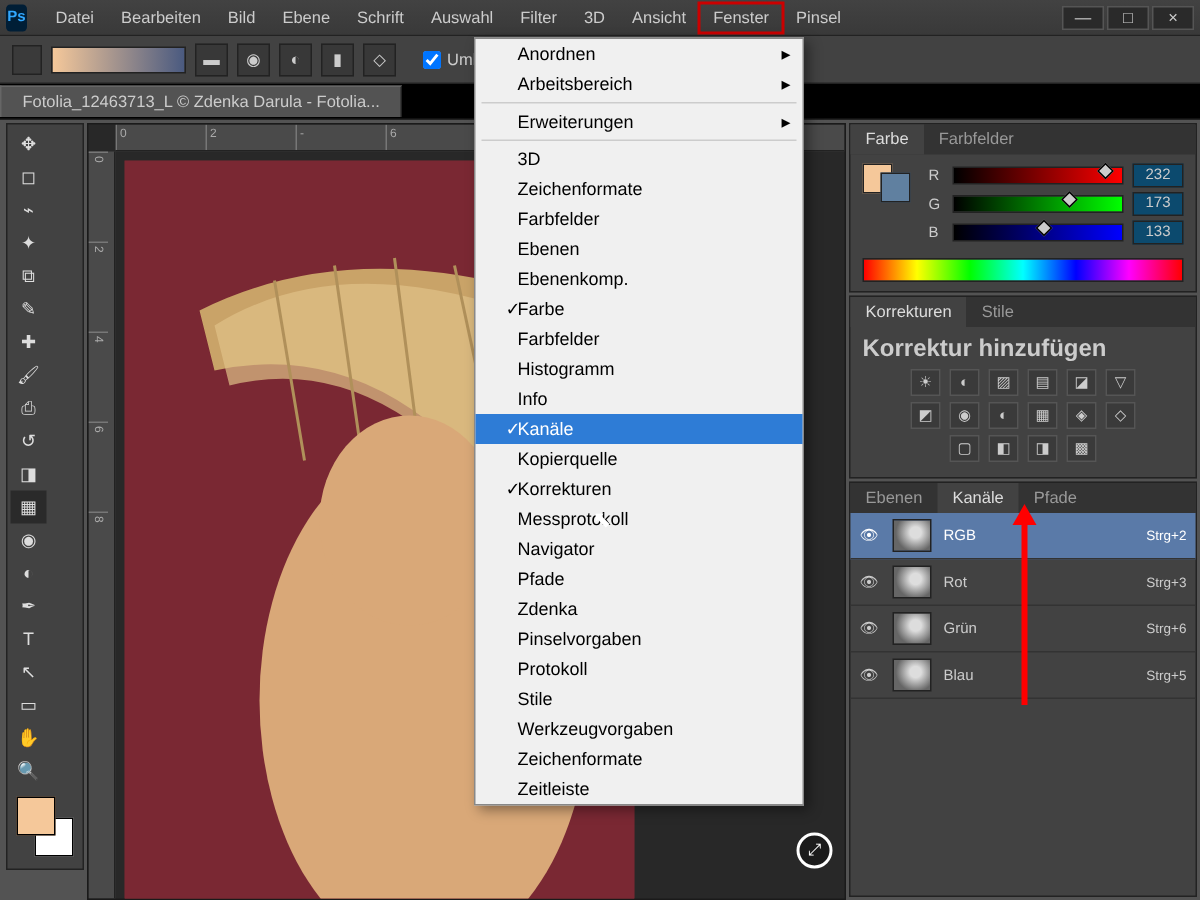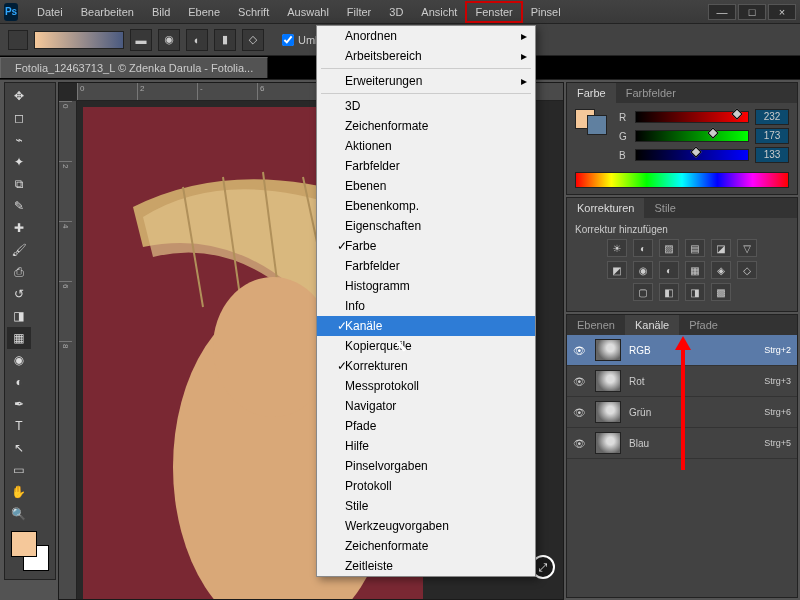--- a/index.html
+++ b/index.html
@@ -43,21 +43,21 @@
 .colorrow .lbl{width:10px}
 .slider{flex:1;height:12px;position:relative;border:1px solid #222}
 .slider.r{background:linear-gradient(90deg,#000,#f00)}
 .slider.g{background:linear-gradient(90deg,#000,#0f0)}
 .slider.b{background:linear-gradient(90deg,#000,#00f)}
 .slider .thumb{position:absolute;top:-2px;width:8px;height:8px;background:#ccc;border:1px solid #000;transform:rotate(45deg)}
 .valbox{width:34px;height:16px;background:#0c4a6e;border:1px solid #222;text-align:center;font-size:10px;line-height:14px}
 .spectrum{height:16px;margin-top:6px;background:linear-gradient(90deg,#f00,#ff0,#0f0,#0ff,#00f,#f0f,#f00);border:1px solid #222}
 .adjrow{display:flex;gap:6px;margin:4px 0;justify-content:center}
 .adjrow .ai{width:20px;height:18px;background:#3a3a3a;border:1px solid #555;display:flex;align-items:center;justify-content:center;font-size:10px;color:#ccc}
-.ahdr{font-size:10px;font-weight:normal;margin-bottom:4px}
+.ahdr{font-size:16px;font-weight:bold;margin-bottom:4px}
 .chrow{display:flex;align-items:center;padding:4px 6px;gap:8px;border-bottom:1px solid #333;font-size:10px}
 .chrow.sel{background:#5a7aa8;color:#fff}
 .chrow .eye{width:14px;font-size:10px}
 .chrow .thumb{width:26px;height:22px;background:#999;border:1px solid #222;background:radial-gradient(circle at 60% 40%,#ddd 20%,#666 70%)}
 .chrow .sc{margin-left:auto;font-size:9px}
 .dropdown{position:absolute;left:316px;top:25px;width:220px;background:#f0f0f0;color:#000;border:1px solid #888;box-shadow:3px 3px 8px rgba(0,0,0,.4);font-size:12px;z-index:100}
 .dropdown .mi{padding:3px 24px 3px 28px;position:relative;cursor:pointer}
 .dropdown .mi.sel{background:#2e7cd6;color:#fff}
 .dropdown .sep{height:1px;background:#ccc;margin:2px 4px}
 .dropdown .chk{position:absolute;left:8px;top:3px}
@@ -271,36 +271,34 @@
 <div class="redarrow"></div>
 
 <div class="dropdown" id="dd">
     <div class="mi">Anordnen<span class="arr">▸</span></div>
     <div class="mi">Arbeitsbereich<span class="arr">▸</span></div>
     <div class="sep"></div>
     <div class="mi">Erweiterungen<span class="arr">▸</span></div>
     <div class="sep"></div>
     <div class="mi">3D</div>
     <div class="mi">Zeichenformate</div>
-    <div class="mi">Aktionen</div>
     <div class="mi">Farbfelder</div>
     <div class="mi">Ebenen</div>
     <div class="mi">Ebenenkomp.</div>
-    <div class="mi">Eigenschaften</div>
     <div class="mi"><span class="chk">✓</span>Farbe</div>
     <div class="mi">Farbfelder</div>
     <div class="mi">Histogramm</div>
     <div class="mi">Info</div>
     <div class="mi sel"><span class="chk">✓</span>Kanäle</div>
     <div class="mi">Kopierquelle</div>
     <div class="mi"><span class="chk">✓</span>Korrekturen</div>
     <div class="mi">Messprotokoll</div>
     <div class="mi">Navigator</div>
     <div class="mi">Pfade</div>
-    <div class="mi">Hilfe</div>
+    <div class="mi">Zdenka</div>
     <div class="mi">Pinselvorgaben</div>
     <div class="mi">Protokoll</div>
     <div class="mi">Stile</div>
     <div class="mi">Werkzeugvorgaben</div>
     <div class="mi">Zeichenformate</div>
     <div class="mi">Zeitleiste</div>
   </div>
 <div class="cursor">⬉</div>
 
 </body></html>

